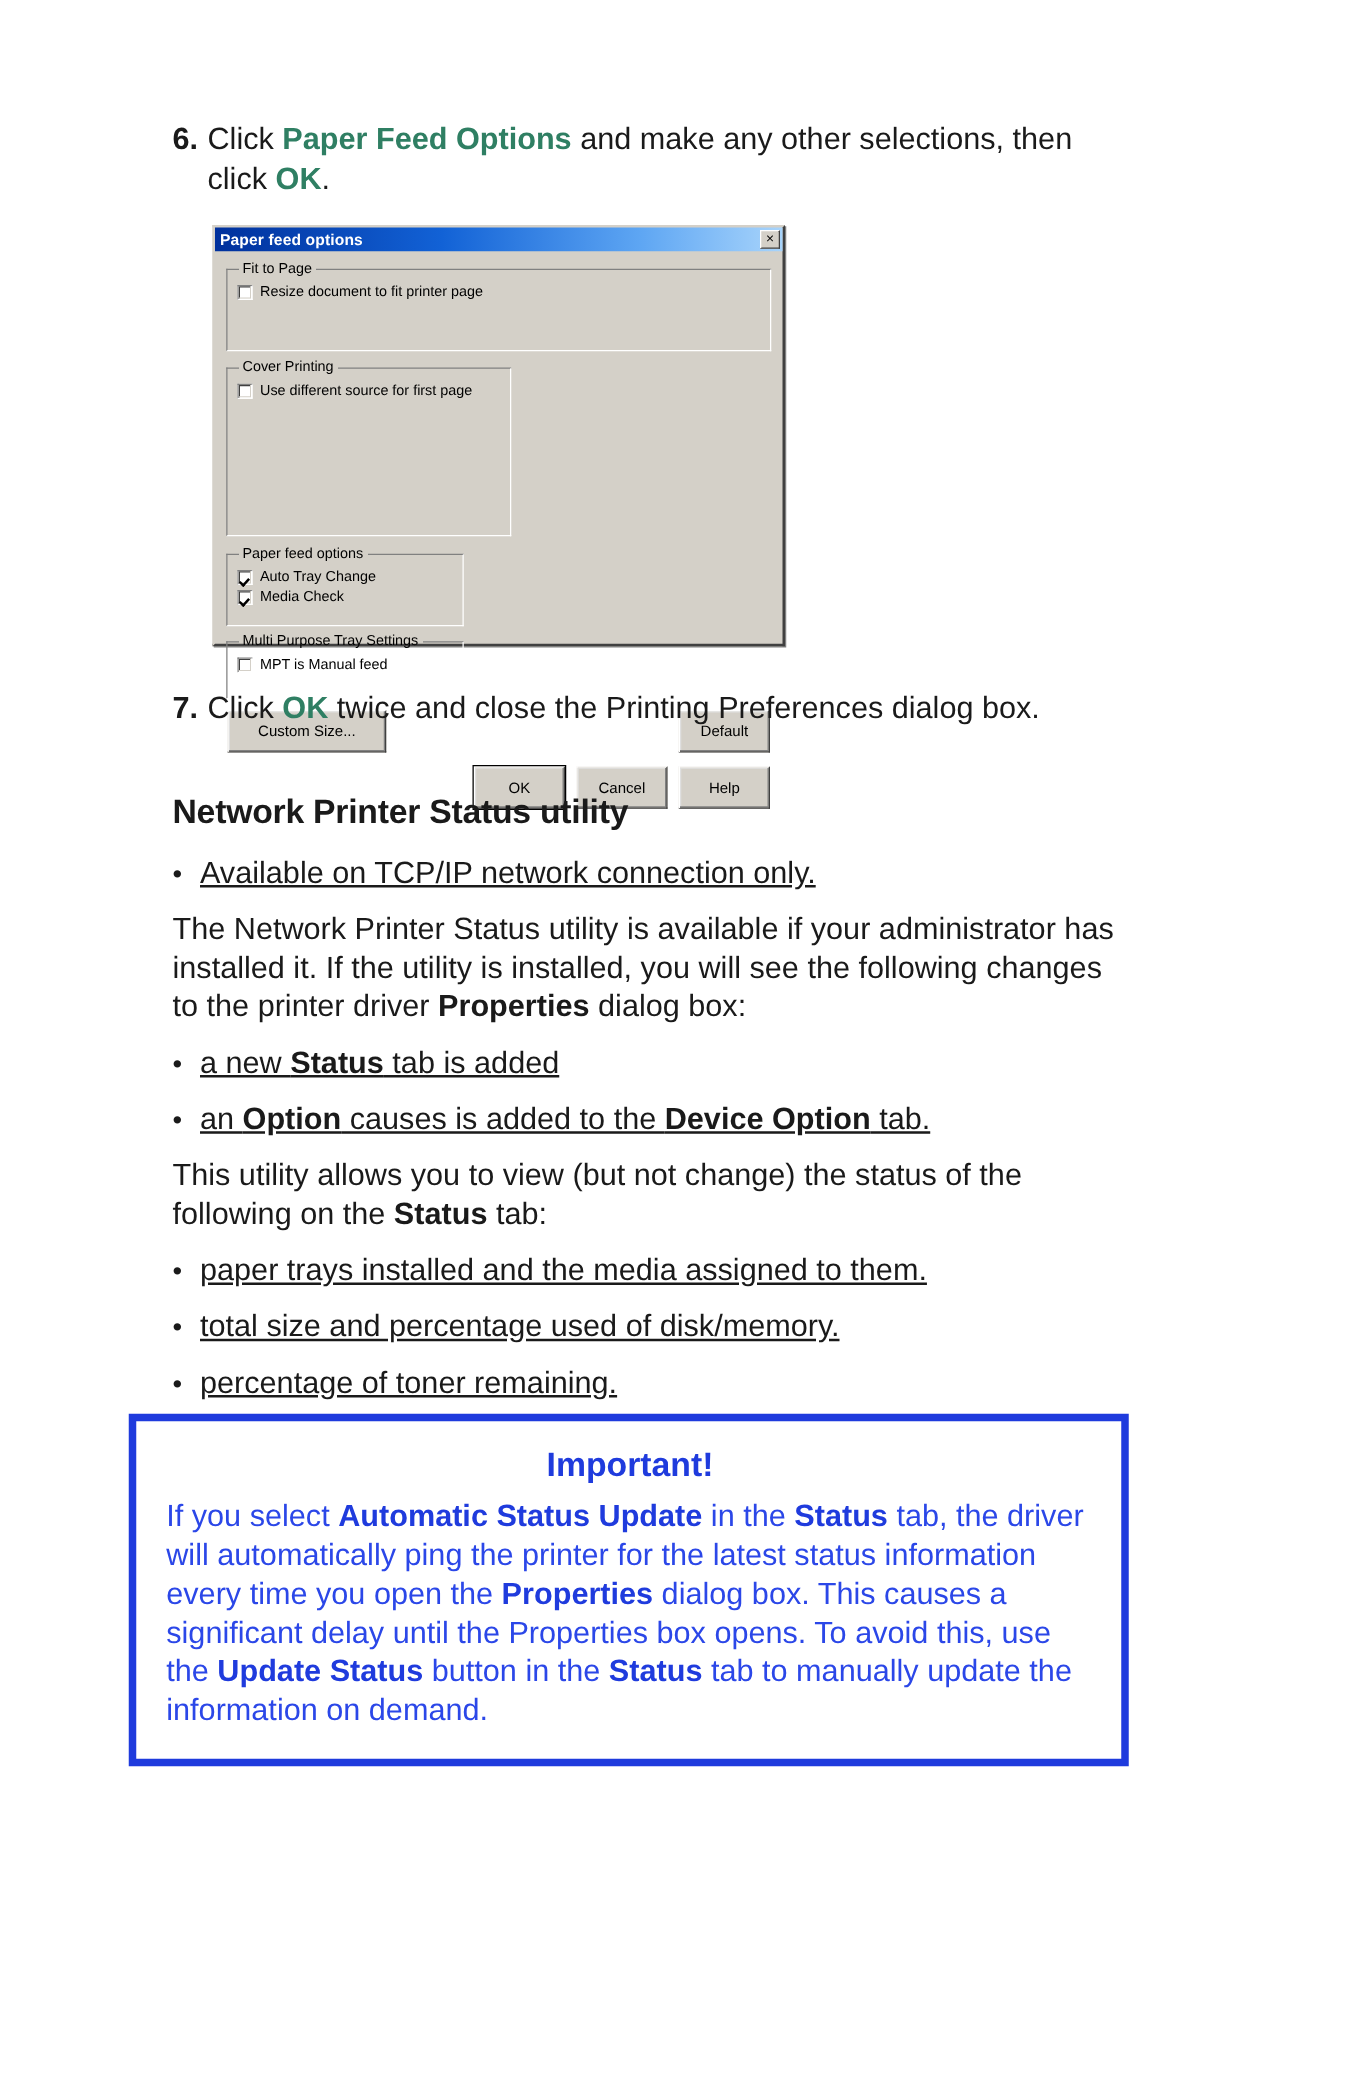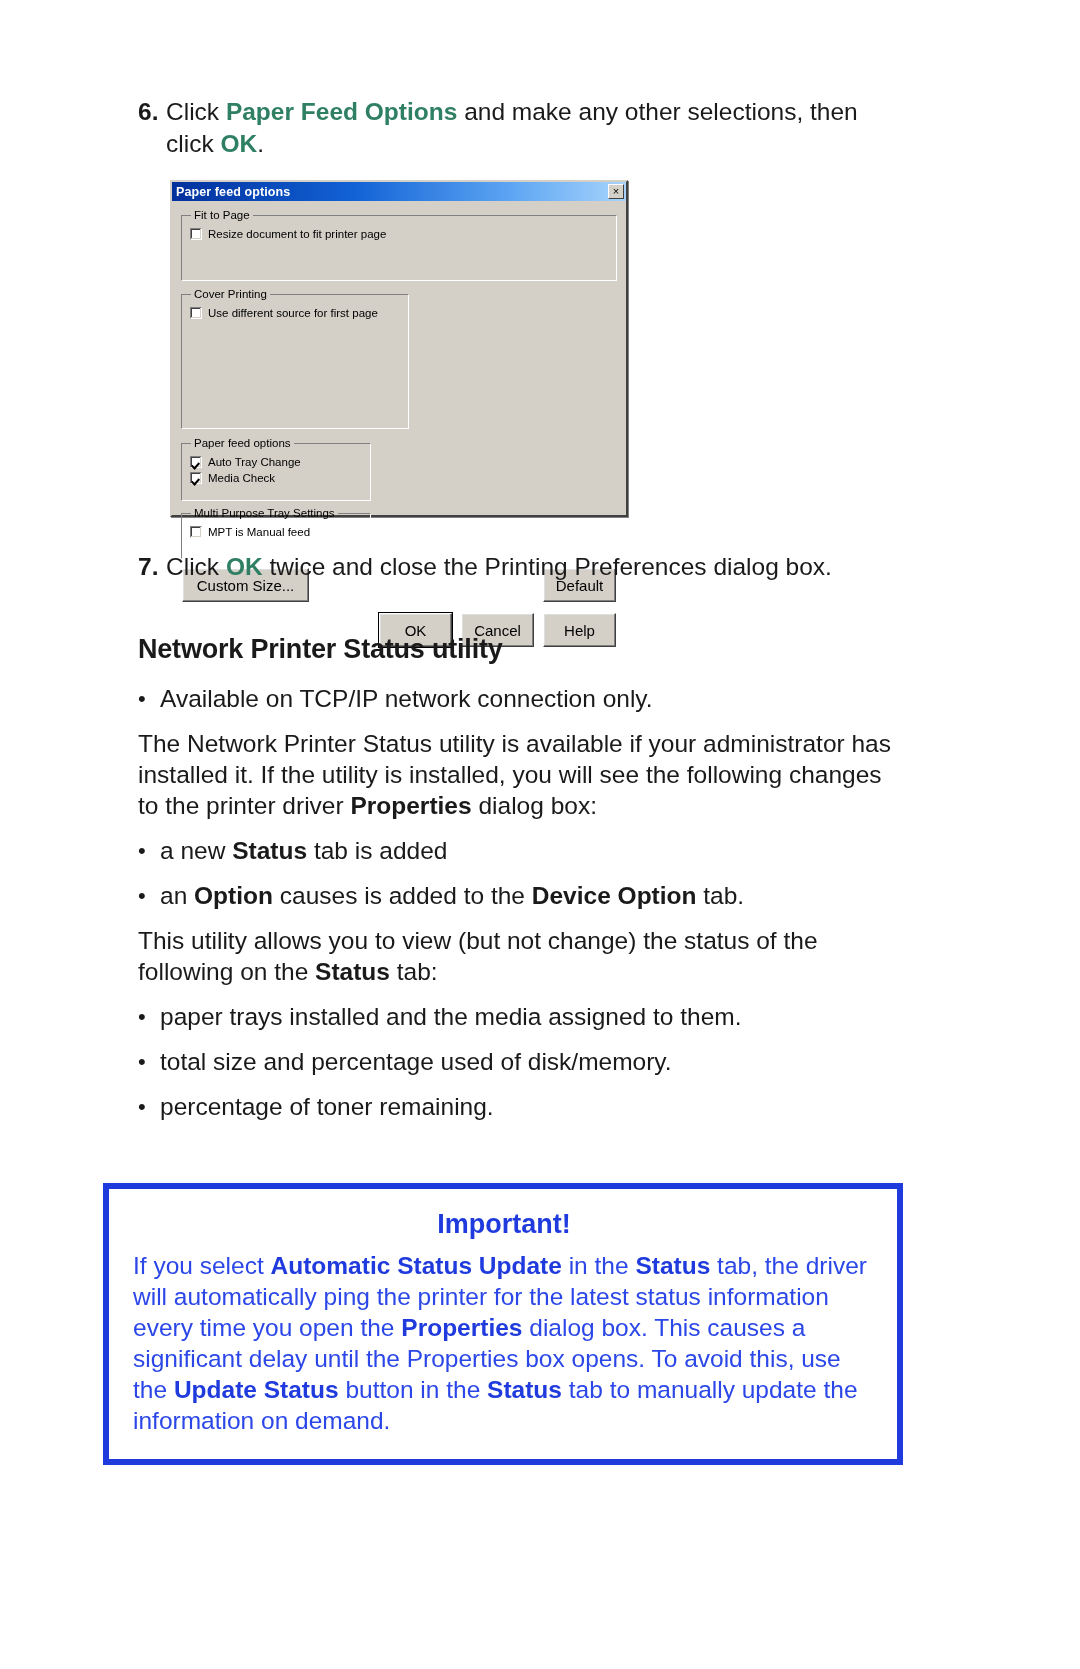--- a/index.html
+++ b/index.html
@@ -59,21 +59,21 @@
     font-size: 24.5px;
     line-height: 31px;
     margin: 0 0 14px 0;
   }
   .bullet-dot {
     flex: 0 0 22px;
     width: 22px;
     font-size: 22px;
     line-height: 31px;
   }
-  .bullet-text { flex: 1 1 auto; }
+  .bullet-text { flex: 1 1 auto; text-decoration: underline; }
 
   h2.heading {
     font-size: 27px;
     font-weight: bold;
     margin: 26px 0 18px 0;
     letter-spacing: -0.2px;
   }
 
   
   .dlg-wrap {
@@ -207,42 +207,42 @@
     gap: 9px;
     margin-top: 11px;
     padding-right: 1px;
   }
   .w-btn {
     background: #d4d0c8;
     border: 1px solid #ffffff;
     border-right-color: #404040;
     border-bottom-color: #404040;
     box-shadow: inset -1px -1px 0 #808080, inset 1px 1px 0 #dfdfdf;
-    font-size: 15px;
+    font-size: 12px;
     color: #000;
     height: 32px;
     min-width: 73px;
     padding: 16px 8px;
     display: inline-flex;
     align-items: center;
     justify-content: center;
     box-sizing: border-box;
     font-family: "Liberation Sans", sans-serif;
   }
   .w-btn.wide { min-width: 127px; }
   .w-btn.default {
     outline: 1px solid #000;
     outline-offset: 0px;
   }
 
   
   .important-box {
     position: absolute;
     left: 103px;
-    top: 1183px;
+    top: 1131px;
     width: 800px;
     height: 282px;
     border: 6px solid #1f3bdd;
     background: #ffffff;
     box-sizing: border-box;
     padding: 14px 22px 10px 24px;
   }
   .important-title {
     color: #1f3bdd;
     font-size: 27px;

